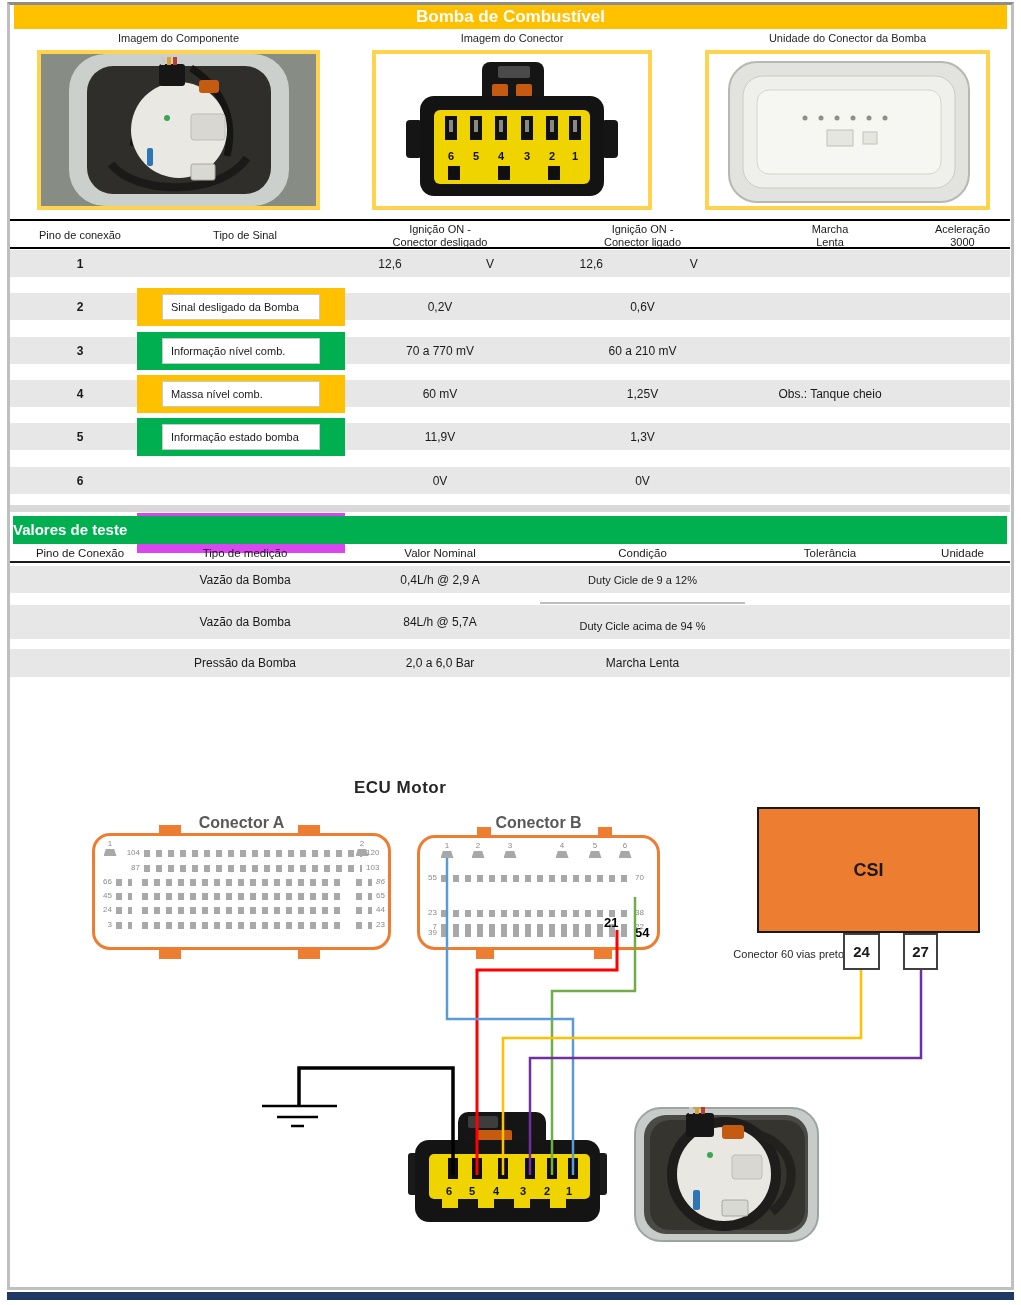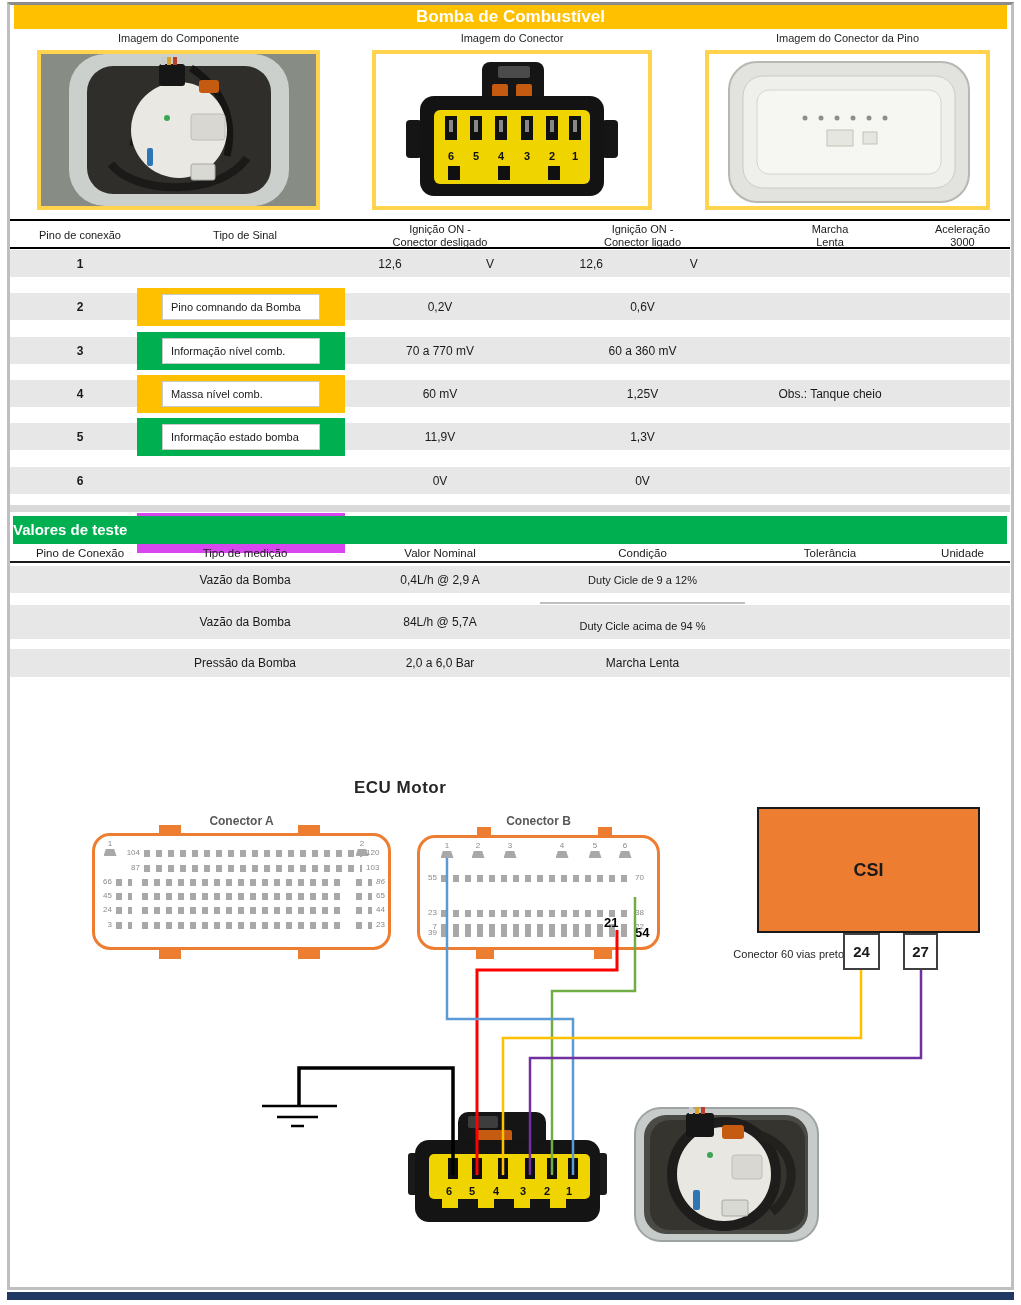--- a/index.html
+++ b/index.html
@@ -48,21 +48,21 @@
     color:#fff; font-weight:bold; font-size:15px; line-height:28px; }
   .t2-header { position:absolute; left:10px; top:546px; width:1000px; height:17px;
     border-bottom:2px solid #1a1a1a; font-size:11.5px; }
   .t2-header .hc { top:1px; }
   .cond-line { position:absolute; left:540px; top:602px; width:205px; height:2px; background:#BFBFBF; }
   .small-cond { font-size:11px; }
 
   
   .diagram { position:absolute; left:10px; top:685px; width:1001px; height:580px; }
   .ecu-title { position:absolute; left:344px; top:93px; font-size:17px; font-weight:bold; color:#262626; letter-spacing:0.5px; }
-  .conn-label { position:absolute; top:129px; font-weight:bold; font-size:12px; color:#595959; text-align:center; }
+  .conn-label { position:absolute; top:129px; font-weight:bold; font-size:16px; color:#595959; text-align:center; }
   .conn-box { position:absolute; border:3px solid #ED7D31; border-radius:18px; background:#fff; }
   .tab { position:absolute; background:#ED7D31; }
   .crow { position:absolute; height:10px; display:flex; align-items:center; gap:4px;
     font-size:8px; color:#8a8a8a; line-height:10px; }
   .lblL { min-width:20px; text-align:right; } .lblR { min-width:20px; text-align:left; }
   .strip { height:7px; background-image:repeating-linear-gradient(90deg,#A8A8A8 0 6px,transparent 6px 12px); }
   .strip-fl { flex:1; } .strip-sm { width:16px; }
   .pinstack { position:absolute; width:18px; display:flex; flex-direction:column; align-items:center;
     font-size:8px; color:#8a8a8a; line-height:8px; gap:1px; }
   .trap { width:13px; height:7px; background:#A8A8A8; clip-path:polygon(18% 0,82% 0,100% 100%,0 100%); }
@@ -78,21 +78,21 @@
 </style>
 </head>
 <body>
 
 <div class="frame"></div>
 
 <div class="title-bar">Bomba de Combustível</div>
 
 <div class="caption" style="left:37px;width:283px;">Imagem do Componente</div>
 <div class="caption" style="left:372px;width:280px;">Imagem do Conector</div>
-<div class="caption" style="left:705px;width:285px;">Imagem do Conector da Pino</div>
+<div class="caption" style="left:705px;width:285px;">Unidade do Conector da Bomba</div>
 
 <div class="fig" style="left:37px;width:283px;">
   <svg width="275" height="152" viewBox="0 0 275 152">
     <rect x="0" y="0" width="275" height="152" fill="#878D85"></rect>
     <rect x="28" y="0" width="220" height="152" rx="36" fill="#CBD0CC"></rect>
     <rect x="46" y="12" width="184" height="128" rx="26" fill="#2F2E2A"></rect>
     <path d="M140,12 C120,40 100,50 92,92" stroke="#151513" stroke-width="7" fill="none"></path>
     <path d="M150,14 C178,32 196,62 186,102" stroke="#151513" stroke-width="7" fill="none"></path>
     <path d="M70,110 C95,142 180,142 206,104" stroke="#1B1A18" stroke-width="8" fill="none"></path>
     <circle cx="138" cy="76" r="48" fill="#EAE8E3"></circle>
@@ -194,33 +194,33 @@
   </div>
   <div class="cell c4 vsplit">
     <span>12,6</span>
       <span>V</span>
   </div>
 </div>
 
 <div class="t-row" style="top:293px;">
   <div class="cell c1 pin-no">2</div>
   <div class="sigbox sig-frame sig-yellow">
-    <div class="sig-inner">Pino comnando da Bomba</div>
+    <div class="sig-inner">Sinal desligado da Bomba</div>
   </div>
   <div class="cell c3">0,2V</div>
   <div class="cell c4">0,6V</div>
 </div>
 
 <div class="t-row" style="top:337px;">
   <div class="cell c1 pin-no">3</div>
   <div class="sigbox sig-frame sig-green">
     <div class="sig-inner">Informação nível comb.</div>
   </div>
   <div class="cell c3">70 a 770 mV</div>
-  <div class="cell c4">60 a 360 mV</div>
+  <div class="cell c4">60 a 210 mV</div>
 </div>
 
 <div class="t-row" style="top:380px;">
   <div class="cell c1 pin-no">4</div>
   <div class="sigbox sig-frame sig-yellow">
     <div class="sig-inner">Massa nível comb.</div>
   </div>
   <div class="cell c3">60 mV</div>
   <div class="cell c4">1,25V</div>
   <div class="cell c5">Obs.: Tanque cheio</div>

